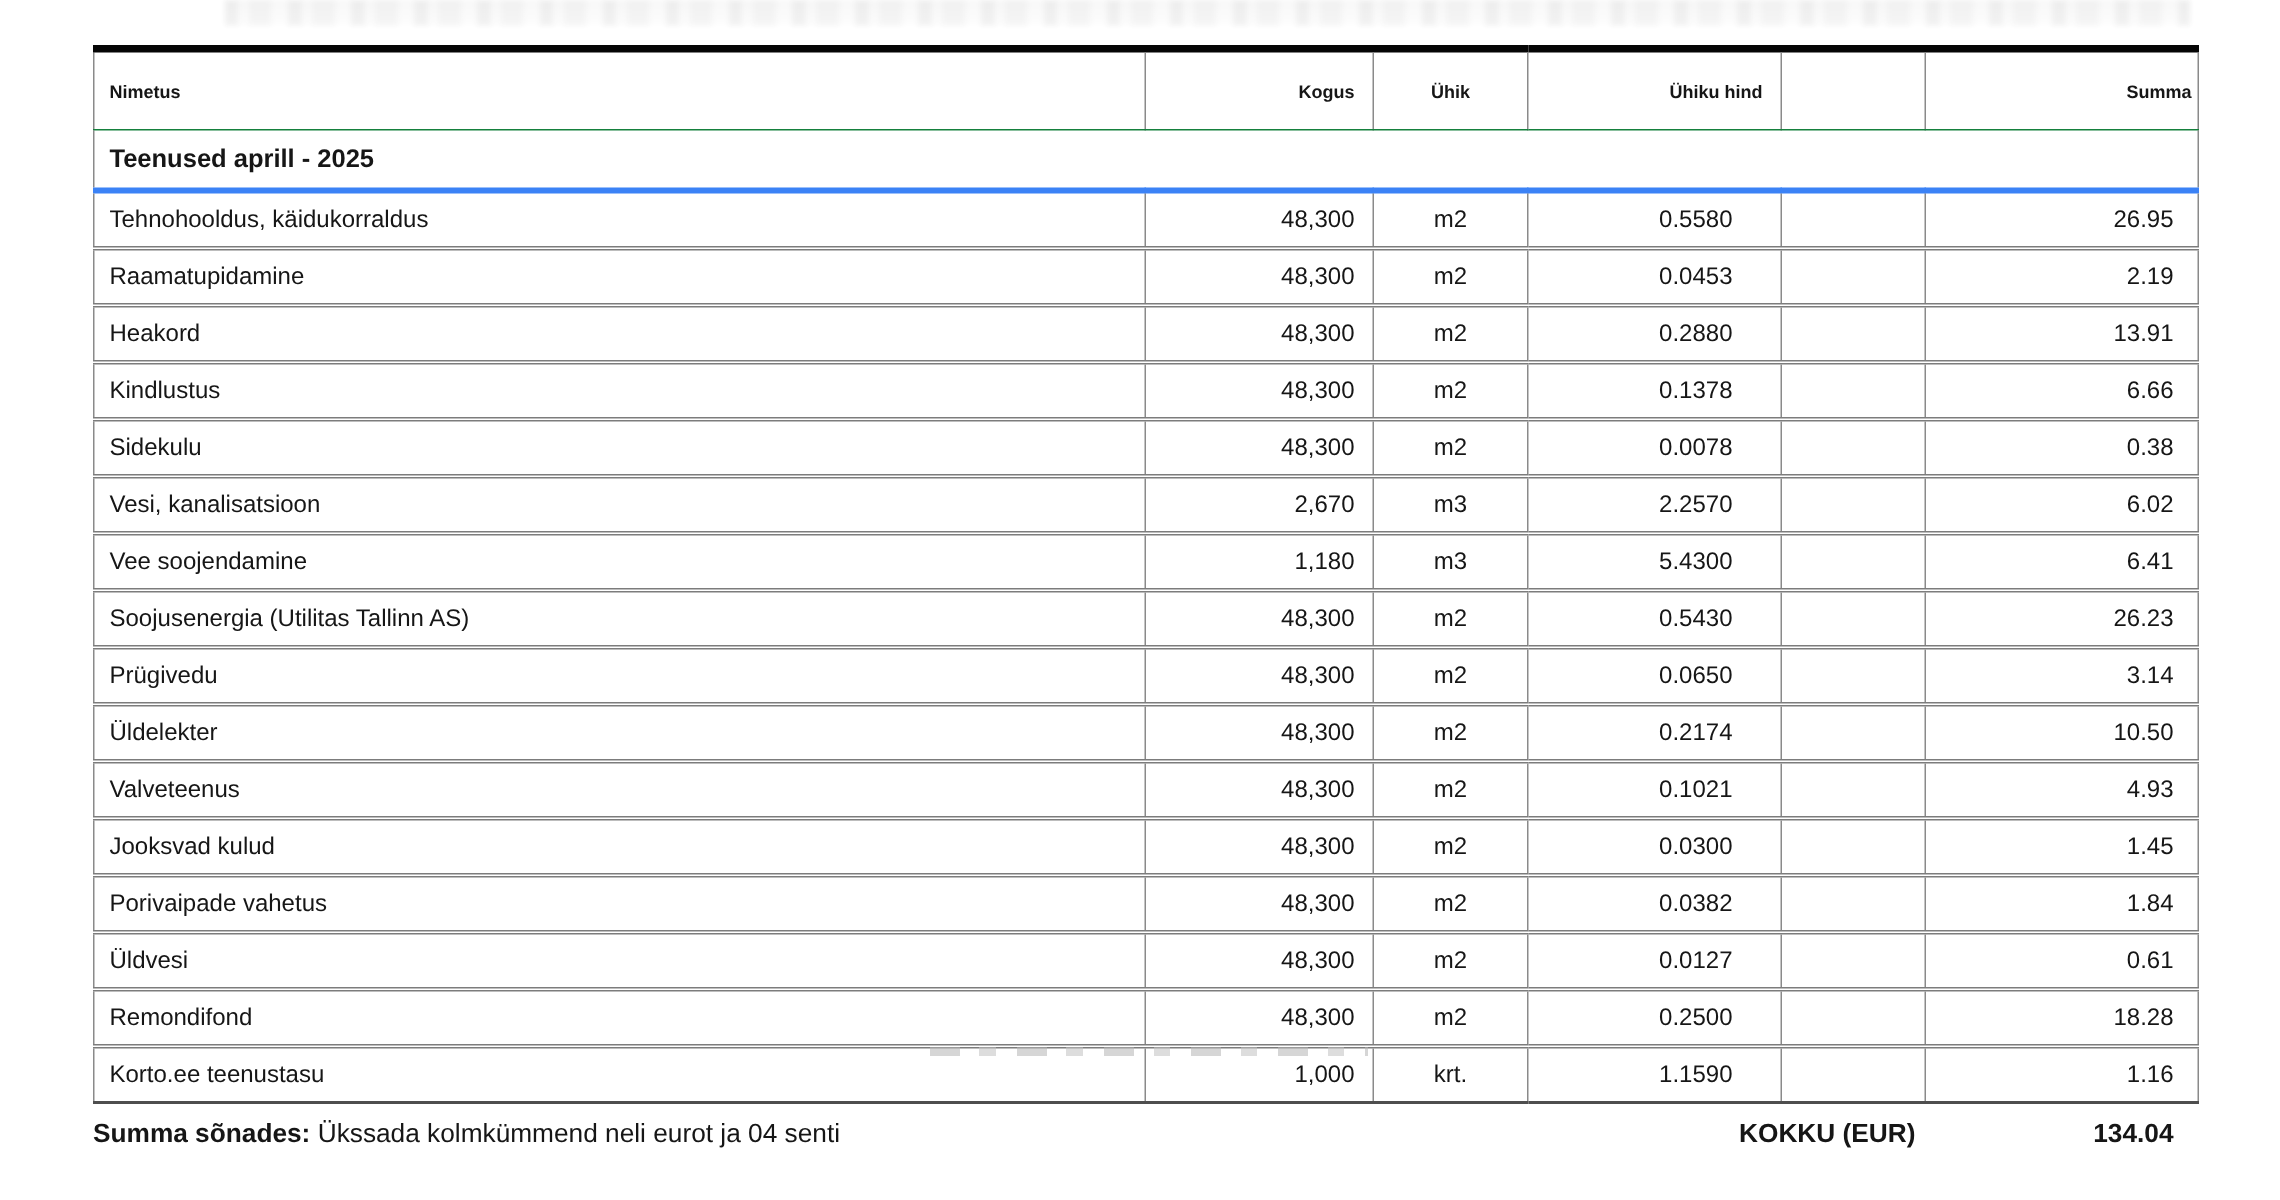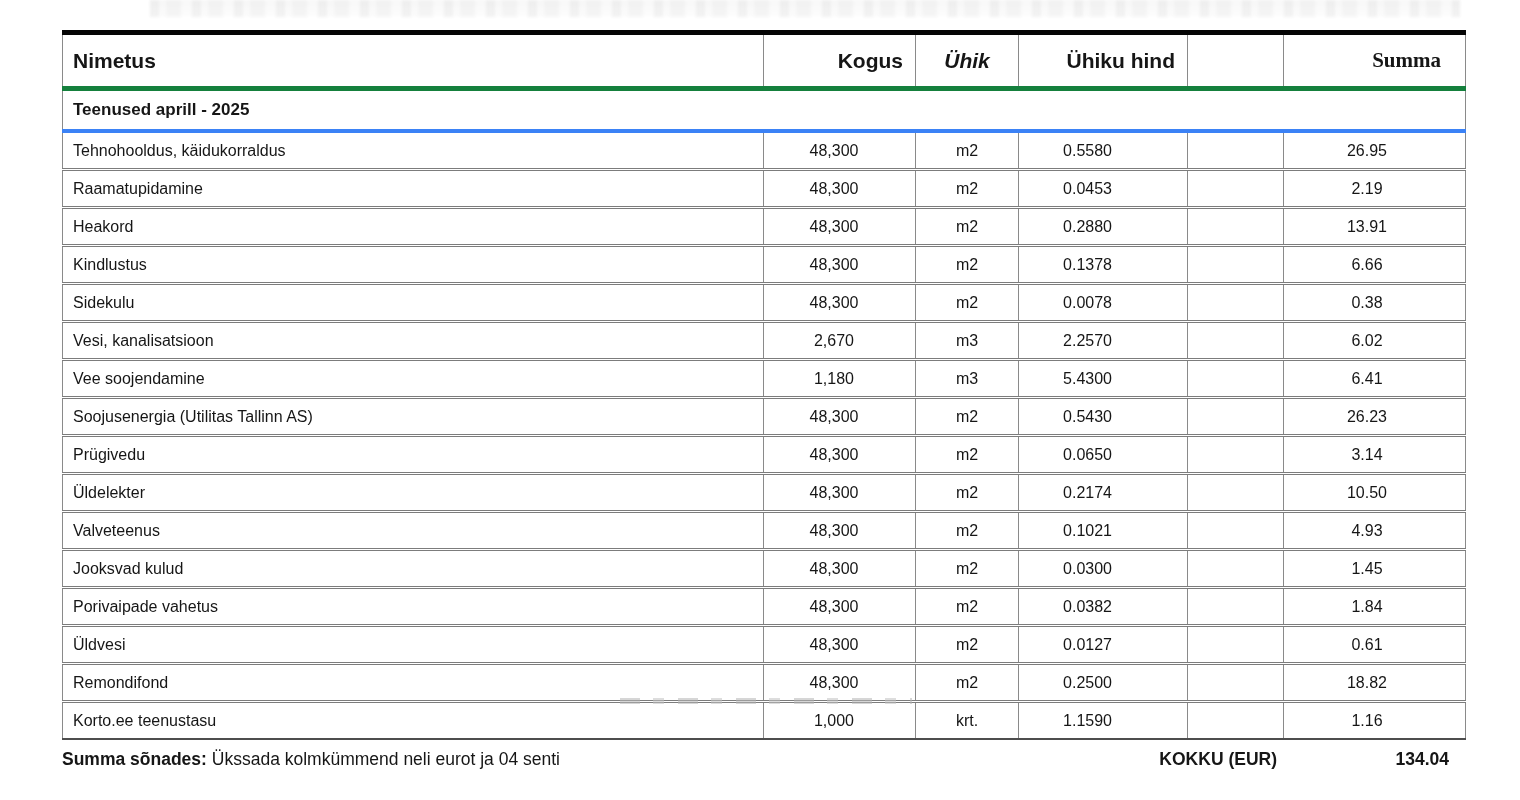--- a/index.html
+++ b/index.html
@@ -20,42 +20,42 @@
     border-collapse:collapse;table-layout:fixed;width:1403px;
     font-size:16px;
   }
   table.invoice th, table.invoice td{overflow:hidden;white-space:nowrap;}
   
   table.invoice th, table.invoice td{
     border-left:1px solid #8a8a8a;border-right:1px solid #8a8a8a;
   }
   thead th{
     border-top:5px solid #050505;
-    border-bottom:5px solid #15803d;
-    height:49px;font-size:21px;font-weight:bold;text-align:left;
+    border-bottom:1px solid #15803d;
+    height:49px;font-size:12px;font-weight:bold;text-align:left;
     vertical-align:middle;
   }
   th.c-name{padding-left:10px;}
   th.c-num{text-align:right;}
   th.c-qty{padding-right:12px;}
   th.c-price{padding-right:12px;}
-  th.c-sum{padding-right:24px;font-family:Liberation Serif, serif;}
-  th.c-unit{text-align:center;font-style:italic;}
+  th.c-sum{padding-right:4px;}
+  th.c-unit{text-align:center;}
   tr.section td{
     height:36px;font-weight:bold;font-size:17px;text-align:left;padding-left:10px;
     border-bottom:4px solid #3b82f6;vertical-align:middle;
   }
   tbody.rows td{
     height:33px;vertical-align:middle;
     border-top:3px double #7c7c7c;
   }
   tbody.rows tr:first-child td{border-top:none;}
   tbody.rows tr:last-child td{border-bottom:2px solid #4e4e4e;}
   td.c-name{padding-left:10px;text-align:left;}
-  td.c-num{text-align:center;}
+  td.c-num{text-align:right;}
   td.c-qty{padding-right:12px;}
   td.c-unit{text-align:center;}
   td.c-price{padding-right:32px;}
   td.c-sum{padding-right:16px;}
   
   .dash-artifact{
     position:absolute;left:558px;top:668px;width:292px;height:6px;opacity:.55;
     background:
       repeating-linear-gradient(90deg, #b5b5b5 0 20px, transparent 20px 33px, #c2c2c2 33px 44px, transparent 44px 58px);
     filter:blur(.4px);
@@ -214,21 +214,21 @@
           <td class="c-num c-price">0.0127</td>
           <td class="c-blank"></td>
           <td class="c-num c-sum">0.61</td>
         </tr>
         <tr>
           <td class="c-name">Remondifond</td>
           <td class="c-num c-qty">48,300</td>
           <td class="c-unit">m2</td>
           <td class="c-num c-price">0.2500</td>
           <td class="c-blank"></td>
-          <td class="c-num c-sum">18.82</td>
+          <td class="c-num c-sum">18.28</td>
         </tr>
         <tr>
           <td class="c-name">Korto.ee teenustasu</td>
           <td class="c-num c-qty">1,000</td>
           <td class="c-unit">krt.</td>
           <td class="c-num c-price">1.1590</td>
           <td class="c-blank"></td>
           <td class="c-num c-sum">1.16</td>
         </tr>
       </tbody>

